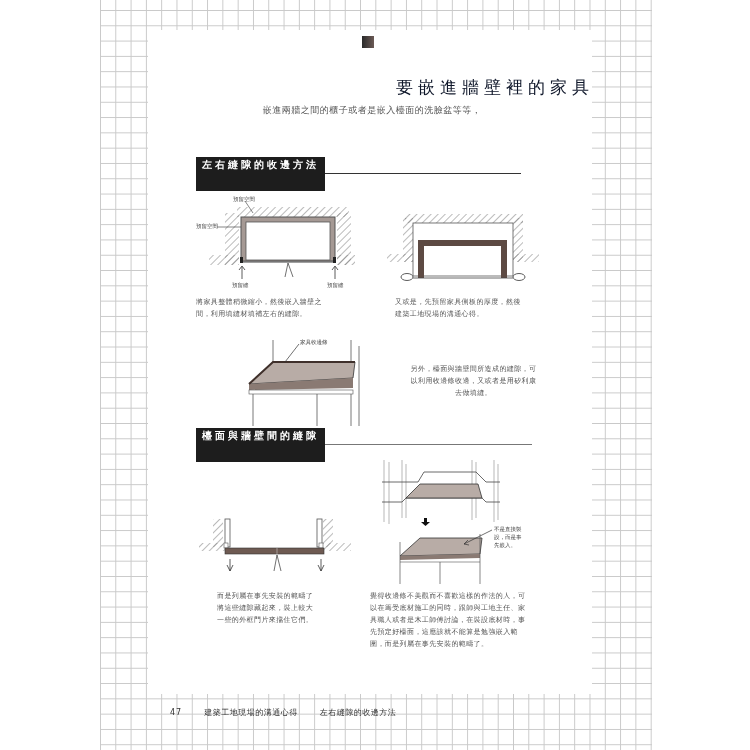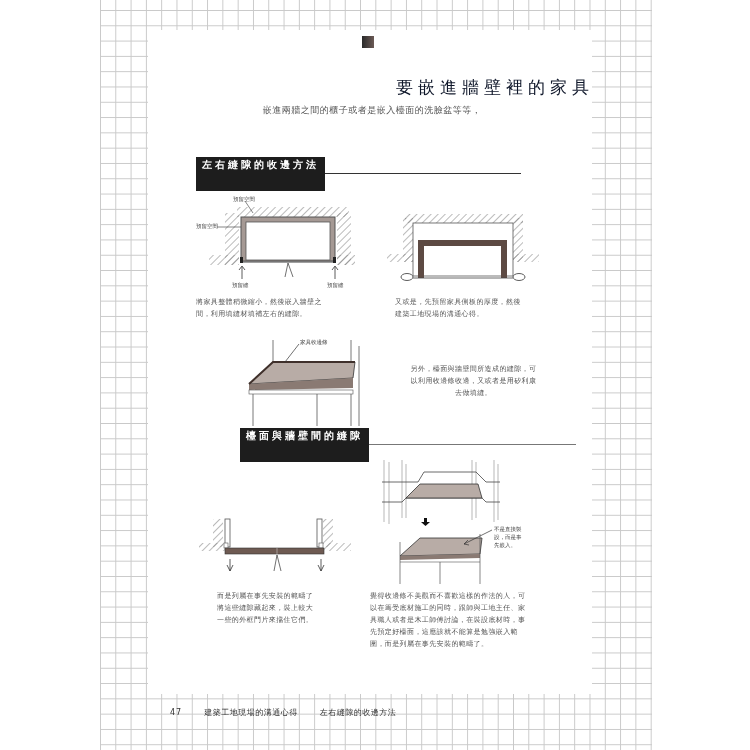--- a/index.html
+++ b/index.html
@@ -135,21 +135,21 @@
   <line x1="106" y1="56" x2="106" y2="88" stroke="#555" stroke-width="0.8"></line>
   <path d="M54 6 L40 24" stroke="#333" stroke-width="0.7" fill="none"></path>
 </svg>
 <span class="small-label" style="left:300px;top:339px;">家具收邊條</span>
 <div class="cap" style="left:396px;top:363px;width:155px;text-align:center;">
   <div>另外，檯面與牆壁間所造成的縫隙，可</div>
   <div>以利用收邊條收邊，又或者是用矽利康</div>
   <div>去做填縫。</div>
 </div>
 
-<div class="section-head" style="top:437px;margin-left:44px;">
+<div class="section-head" style="top:437px;">
   <span class="label">檯面與牆壁間的縫隙</span>
   <span class="rule" style="width:207px;background:#777;"></span>
 </div>
 
 <svg class="diagram" style="left:195px;top:515px;" width="160" height="65" viewBox="0 0 160 65">
   <rect x="18" y="4" width="10" height="28" fill="url(#hatch)"></rect>
   <rect x="128" y="4" width="10" height="28" fill="url(#hatch)"></rect>
   <rect x="4" y="28" width="26" height="8" fill="url(#hatch)"></rect>
   <rect x="128" y="28" width="28" height="8" fill="url(#hatch)"></rect>
   <rect x="30" y="4" width="5" height="28" fill="#fff" stroke="#555" stroke-width="0.8"></rect>

